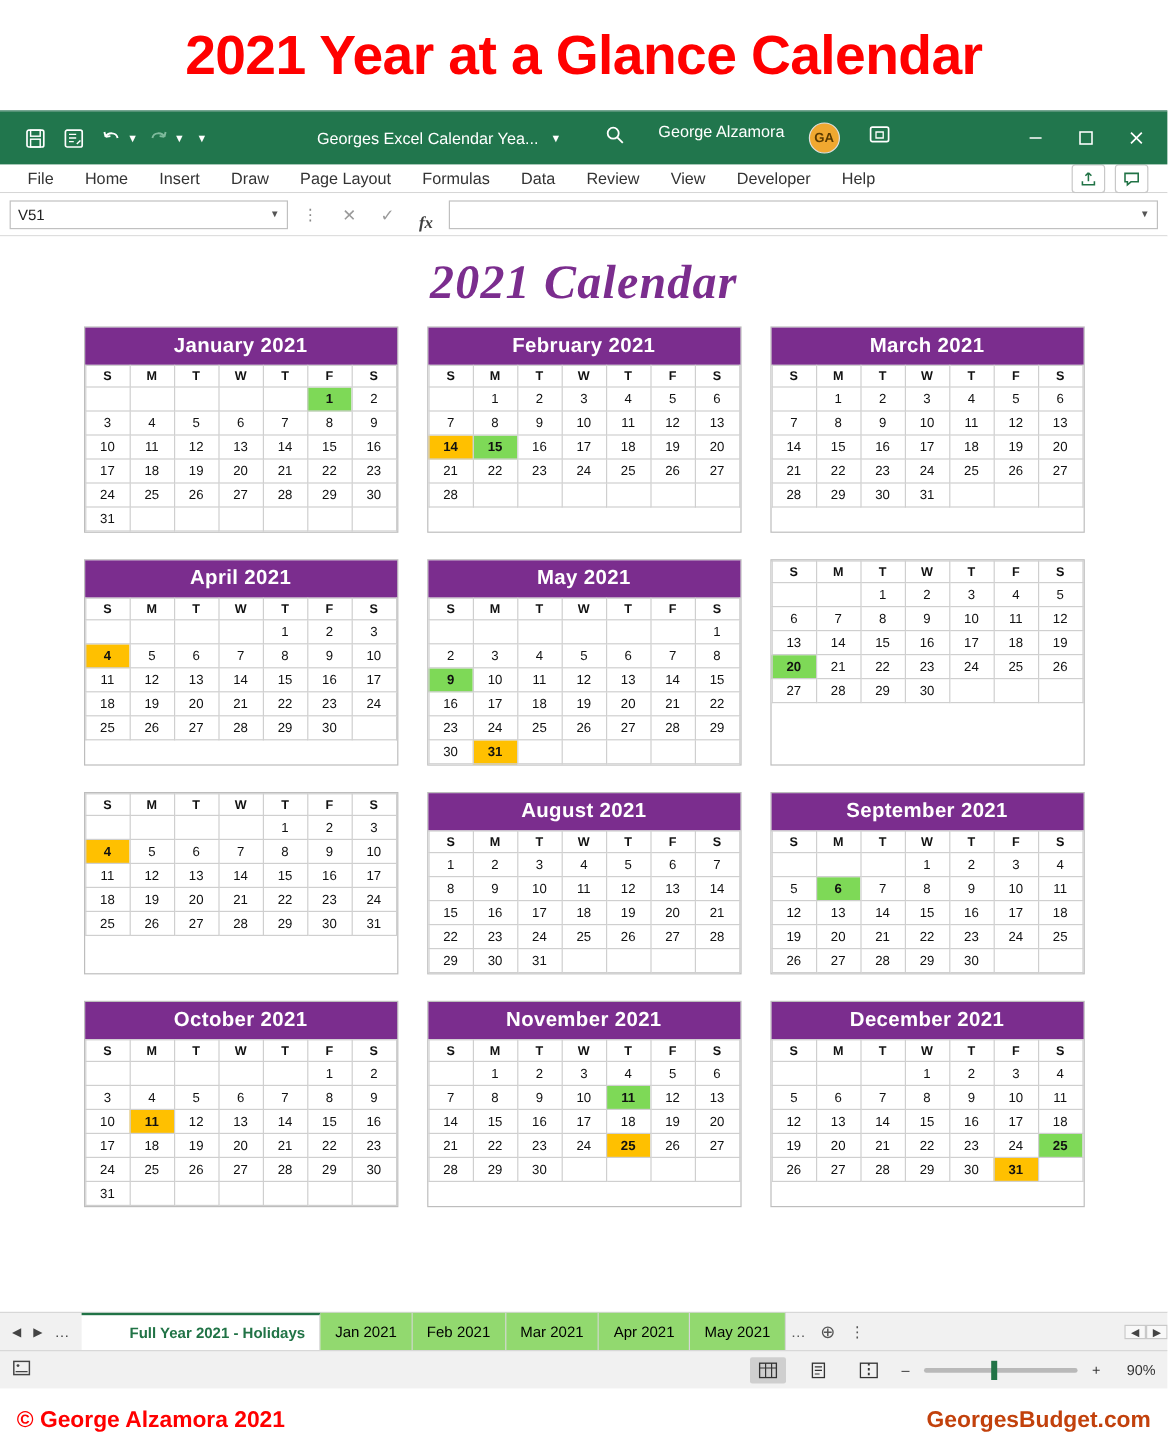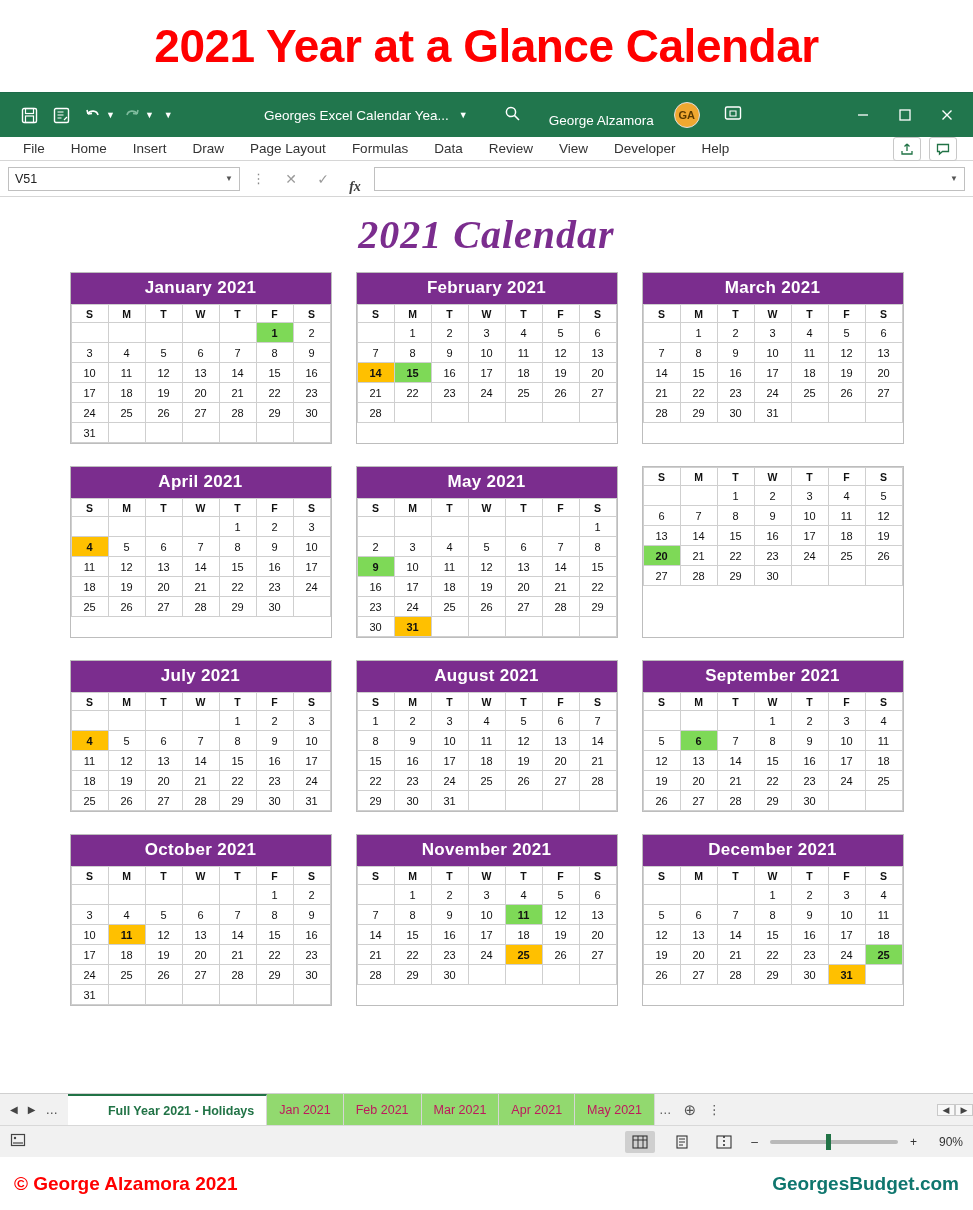--- a/index.html
+++ b/index.html
@@ -52,21 +52,21 @@
   .qat-btn svg { display: block; }
   .qat-caret { font-size: 9px; margin-left: -4px; }
   .title-center {
     flex: 1;
     display: flex; align-items: center; justify-content: center;
     gap: 10px;
   }
   .doc-title { font-size: 13.5px; color: #ffffff; }
   .title-caret { font-size: 9px; color: #ffffff; }
   .search-icon-wrap { margin-left: 26px; }
-  .user-area { display: flex; align-items: flex-end; gap: 20px; margin-left: 18px; }
+  .user-area { display: flex; align-items: flex-start; gap: 20px; margin-left: 18px; }
   .user-name { font-size: 13.5px; }
   .avatar {
     width: 26px; height: 26px; border-radius: 50%;
     background: #f0a830; color: #5a3a00;
     font-size: 11px; font-weight: bold;
     display: flex; align-items: center; justify-content: center;
     border: 1px solid #e0e0e0;
   }
   .win-controls { display: flex; align-items: center; gap: 2px; margin-left: 10px; }
   .win-btn {
@@ -212,21 +212,21 @@
   .tab-nav {
     display: flex; align-items: center; gap: 10px;
     padding: 0 10px;
     color: #444;
   }
   .tab-nav .arrow { font-size: 10px; }
   .tab {
     display: flex; align-items: center;
     padding: 0 12px;
     border-right: 1px solid #d6d6d6;
-    color: #be185d;
+    color: #000000;
     white-space: nowrap;
   }
   .tab.active {
     background: #ffffff;
     color: #217346;
     font-weight: bold;
     border-top: 2px solid #217346;
     padding-left: 40px;
   }
   .tab.green { background: #92d96f; }
@@ -268,21 +268,21 @@
 
   
   .footer {
     height: 53px;
     display: flex; align-items: center; justify-content: space-between;
     padding: 0 14px;
     background: #ffffff;
     border-radius: 16px;
   }
   .footer-left { color: #ff0000; font-weight: bold; font-size: 19px; }
-  .footer-right { color: #0f766e; font-weight: bold; font-size: 19px; }
+  .footer-right { color: #c2410c; font-weight: bold; font-size: 19px; }
 </style>
 </head>
 <body>
 
 <div class="banner">
   <div class="banner-title">2021 Year at a Glance Calendar</div>
 </div>
 
 <div class="excel-window">
 
@@ -807,21 +807,20 @@
                   <td class="empty"></td>
                   <td class="empty"></td>
                   <td class="empty"></td>
                 </tr>
               </tbody>
             </table>
           </div>
         </div>
         <div class="cal-cell">
           <div class="month">
-            <div class="month-head">July 2021</div>
             <table class="month-tbl">
               <thead>
                 <tr>
                   <th>S</th>
                   <th>M</th>
                   <th>T</th>
                   <th>W</th>
                   <th>T</th>
                   <th>F</th>
                   <th>S</th>

